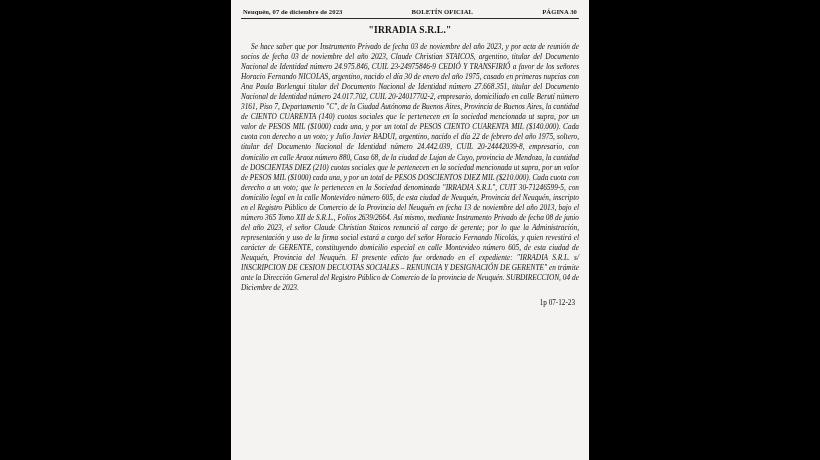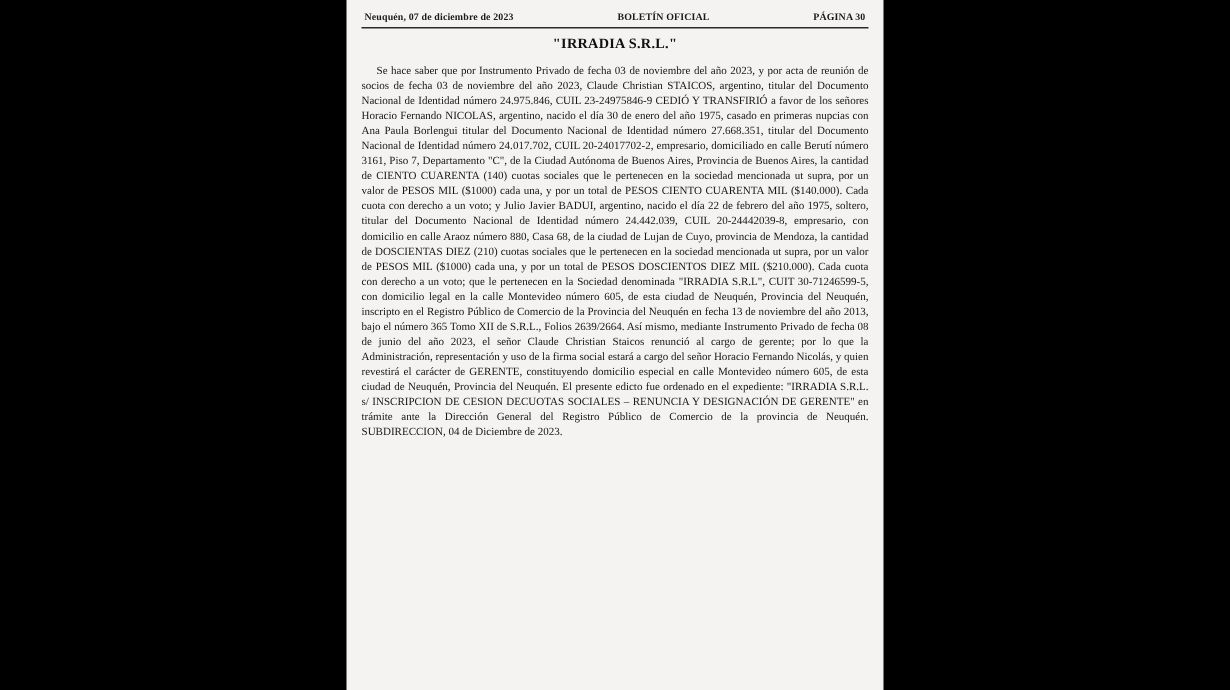--- a/index.html
+++ b/index.html
@@ -58,20 +58,21 @@
   .body-text {
     font-family: "Liberation Serif", serif;
     font-size: 7.35px;
     line-height: 10.05px;
     text-align: justify;
     text-justify: inter-word;
     text-indent: 10px;
     hyphens: auto;
     -webkit-hyphens: auto;
     color: #151515;
+    font-style: italic;
   }
   .footer-ref {
     margin-top: 6px;
     text-align: right;
     font-family: "Liberation Serif", serif;
     font-size: 7.2px;
     padding-right: 4px;
   }
   .bezel-left, .bezel-right {
     position: absolute;
@@ -97,15 +98,16 @@
       <span class="center">BOLETÍN OFICIAL</span>
       <span class="right">PÁGINA 30</span>
     </div>
 
     <div class="rule"></div>
 
     <div class="doc-title">"IRRADIA S.R.L."</div>
 
     <div class="body-text">Se hace saber que por  Instrumento Privado de fecha 03 de noviembre del año 2023, y por acta de reunión de socios de fecha 03 de noviembre del año 2023, Claude Christian STAICOS, argentino, titular del Documento Nacional de Identidad número 24.975.846, CUIL 23-24975846-9 CEDIÓ Y TRANSFIRIÓ a favor de los señores Horacio Fernando NICOLAS, argentino, nacido el día 30 de enero del año 1975, casado en primeras nupcias con Ana Paula Borlengui titular del Documento Nacional de Identidad número 27.668.351, titular del Documento Nacional de Identidad número 24.017.702, CUIL 20-24017702-2, empresario, domiciliado en calle Berutí número 3161, Piso 7, Departamento "C", de la Ciudad Autónoma de Buenos Aires, Provincia de Buenos Aires, la cantidad de CIENTO CUARENTA (140) cuotas sociales que le pertenecen en la sociedad mencionada ut supra, por un valor de PESOS MIL ($1000) cada una, y por un total de PESOS CIENTO CUARENTA MIL ($140.000). Cada cuota con derecho a un voto; y Julio Javier BADUI, argentino, nacido el día 22 de febrero del año 1975, soltero, titular del Documento Nacional de Identidad número 24.442.039, CUIL 20-24442039-8, empresario, con domicilio en calle Araoz número 880, Casa 68, de la ciudad de Lujan de Cuyo, provincia de Mendoza, la cantidad de DOSCIENTAS DIEZ (210) cuotas sociales que le pertenecen en la sociedad mencionada ut supra, por un valor de PESOS MIL ($1000) cada una, y por un total de PESOS DOSCIENTOS DIEZ MIL ($210.000). Cada cuota con derecho a un voto; que le pertenecen en la Sociedad denominada "IRRADIA S.R.L", CUIT 30-71246599-5, con domicilio legal en la calle Montevideo número 605, de esta ciudad de Neuquén, Provincia del Neuquén, inscripto en el Registro Público de Comercio de la Provincia del Neuquén en fecha 13 de noviembre del año 2013,  bajo el número 365 Tomo XII  de S.R.L., Folios 2639/2664. Así mismo, mediante Instrumento Privado de fecha 08 de junio del año 2023, el señor Claude Christian Staicos renunció al cargo de gerente; por lo que la Administración, representación y uso de la firma social estará a cargo del señor Horacio Fernando Nicolás, y quien revestirá el carácter de GERENTE, constituyendo domicilio especial en calle Montevideo número 605, de esta ciudad de Neuquén, Provincia del Neuquén. El presente edicto fue ordenado en el expediente: "IRRADIA S.R.L. s/ INSCRIPCION DE CESION DECUOTAS SOCIALES – RENUNCIA Y DESIGNACIÓN DE GERENTE"  en trámite ante la Dirección General del Registro Público de Comercio de la provincia de Neuquén. SUBDIRECCION, 04 de Diciembre de 2023.</div>
 
+    <div class="footer-ref">1p 07-12-23</div>
 
   </div>
 </div>
 
 </body></html>

